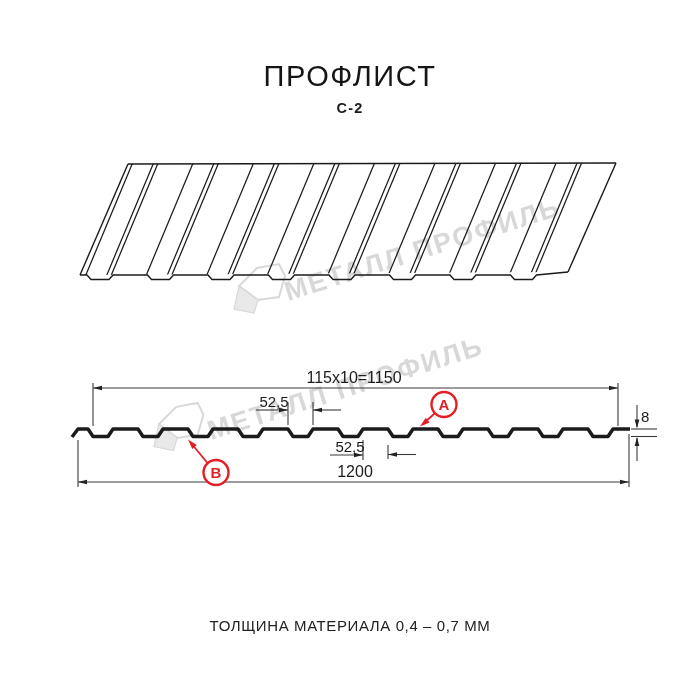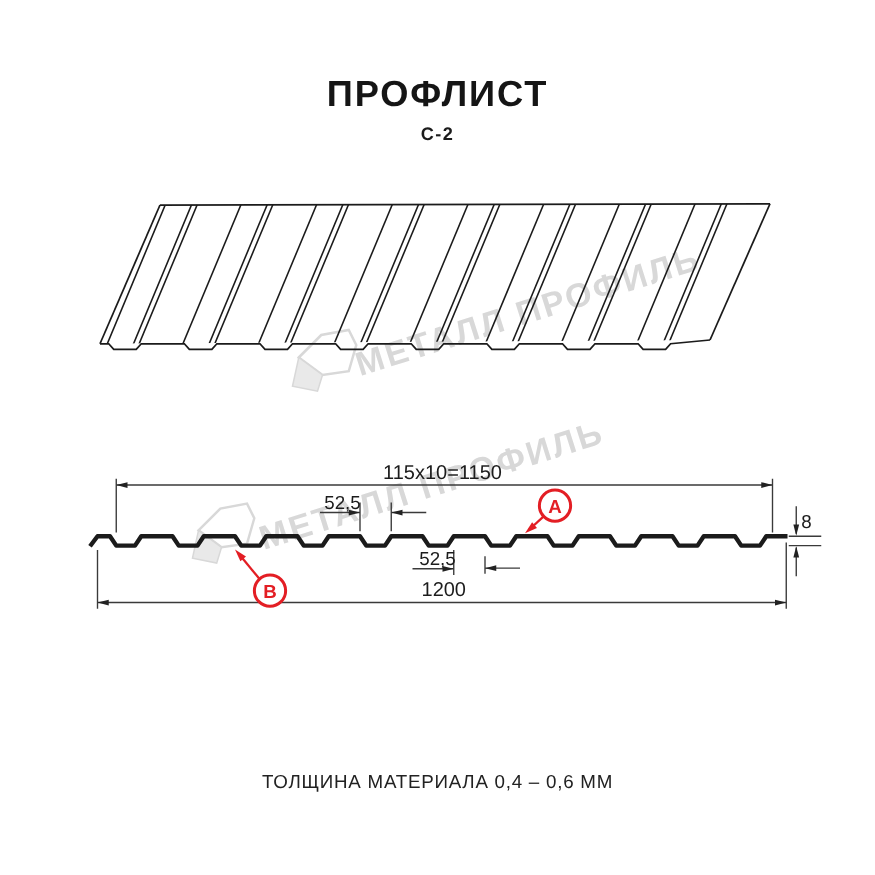--- a/index.html
+++ b/index.html
@@ -1,19 +1,19 @@
 <!DOCTYPE html>
 <html><head>
 <meta charset="utf-8">
 <style>
   html,body{margin:0;padding:0;background:#fff;}
   .page{position:relative;width:700px;height:700px;background:#fff;overflow:hidden;
         font-family:"Liberation Sans",sans-serif;}
   .title{position:absolute;top:60px;left:0;width:700px;text-align:center;
-         font-size:29px;font-weight:700;letter-spacing:1.5px;color:#151515;}
+         font-size:29px;font-weight:400;letter-spacing:1.5px;color:#151515;}
   .subtitle{position:absolute;top:100px;left:0;width:700px;text-align:center;
          font-size:14.5px;font-weight:700;letter-spacing:1.2px;color:#1b1b1b;}
   .footer-note{position:absolute;top:617px;left:0;width:700px;text-align:center;
          font-size:15px;font-weight:400;letter-spacing:0.6px;color:#222;}
   svg.draw{position:absolute;left:0;top:0;}
   .wm-text{font-family:"Liberation Sans",sans-serif;font-weight:700;font-size:27px;
            letter-spacing:2px;fill:#d8d8d8;}
   .dim-text{font-family:"Liberation Sans",sans-serif;font-size:16px;fill:#1c1c1c;}
   .dim-text-s{font-family:"Liberation Sans",sans-serif;font-size:15px;fill:#1c1c1c;}
   .callout-letter{font-family:"Liberation Sans",sans-serif;font-size:15px;font-weight:700;fill:#e31e24;}
@@ -131,14 +131,14 @@
         <line x1="434.5" y1="413.5" x2="423" y2="424" stroke="#e31e24" stroke-width="1.8"></line>
         <polygon points="420.0,426.5 425.7,417.8 429.6,422.4" fill="#e31e24"></polygon>
         <circle cx="216" cy="472.5" r="12.5" fill="#fff" stroke="#e31e24" stroke-width="2.4"></circle>
         <line x1="207.5" y1="463" x2="191" y2="443" stroke="#e31e24" stroke-width="1.8"></line>
         <polygon points="188.0,439.5 196.8,445.1 192.3,449.0" fill="#e31e24"></polygon>
       </g>
     <text class="callout-letter" x="444" y="410" text-anchor="middle">A</text>
     <text class="callout-letter" x="216" y="478" text-anchor="middle">B</text>
   </svg>
 
-  <div class="footer-note">ТОЛЩИНА МАТЕРИАЛА 0,4 – 0,6 ММ</div>
+  <div class="footer-note">ТОЛЩИНА МАТЕРИАЛА 0,4 – 0,7 ММ</div>
 </div>
 
 </body></html>

